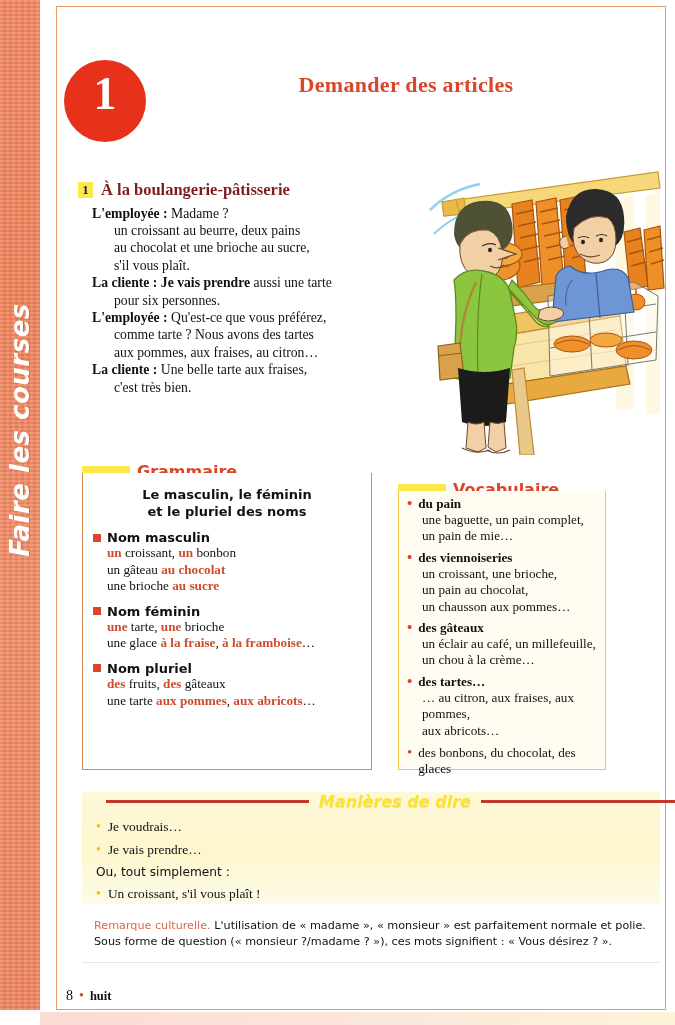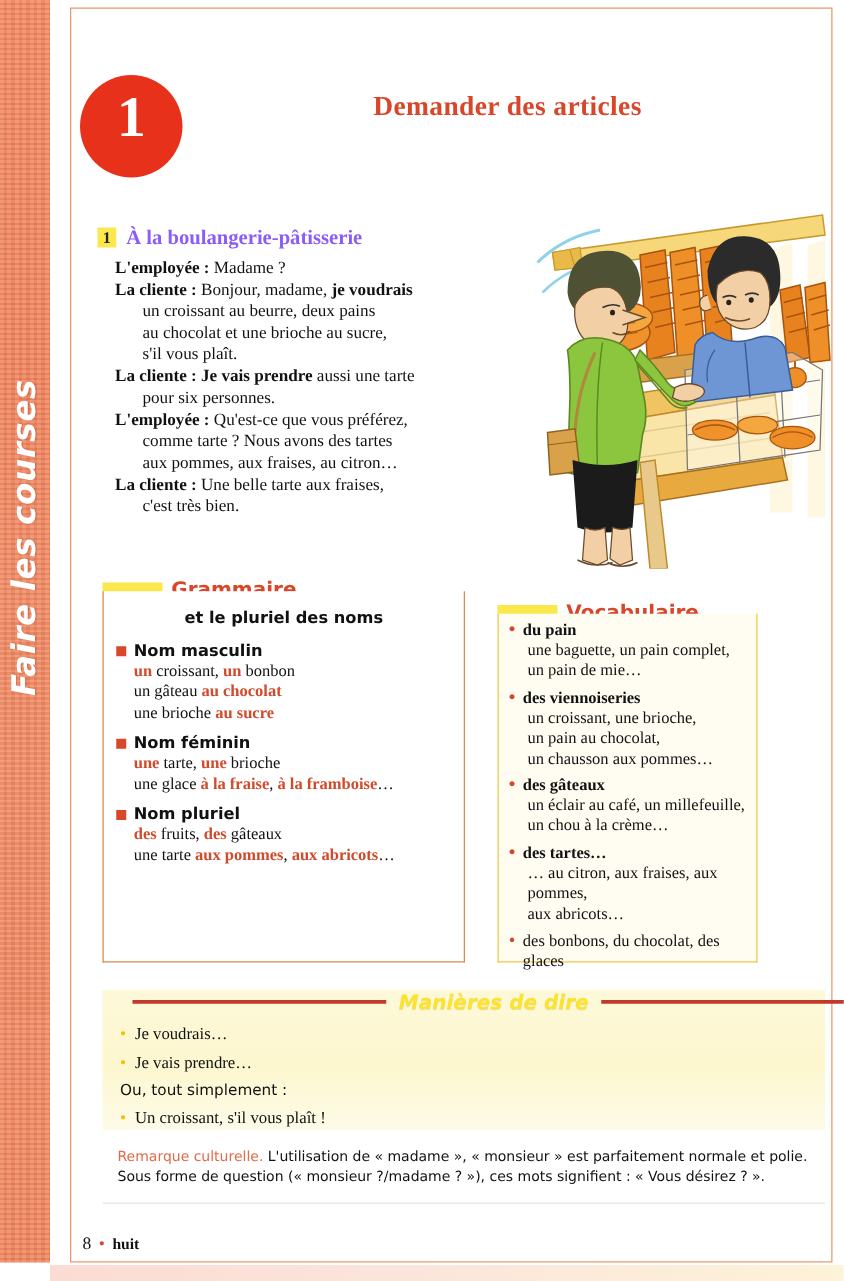--- a/index.html
+++ b/index.html
@@ -67,21 +67,21 @@
   
   #dialogue-block{position:absolute;left:78px;top:180px;width:330px;}
   #dialogue-head{display:flex;align-items:center;gap:8px;margin-bottom:5px;}
   #ex-badge{
     display:inline-block;background:#fbe84d;color:#222;
     font-family:"Liberation Serif", serif;font-weight:bold;
     font-size:13px;line-height:16px;width:15px;height:16px;
     text-align:center;
   }
   #ex-title{
-    color:#8b5cf6;font-weight:bold;font-size:16.5px;
+    color:#7f1d1d;font-weight:bold;font-size:16.5px;
     font-family:"Liberation Serif", serif;
   }
   .dlg-line{
     font-size:13.7px;line-height:17.2px;color:#111;
     padding-left:22px;text-indent:-8px;margin-top:.5px;
   }
   .dlg-line .spk{font-weight:bold;}
   .dlg-line .hl{font-weight:bold;}
   .dlg-cont{font-size:13.7px;line-height:17.2px;color:#111;padding-left:36px;}
 
@@ -208,21 +208,20 @@
   <div id="page-title">Demander des articles</div>
 </div>
 
 <div id="dialogue-block">
   <div id="dialogue-head">
     <span id="ex-badge">1</span>
     <span id="ex-title">À la boulangerie-pâtisserie</span>
   </div>
   <div id="dialogue-lines">
       <div class="dlg-line"><span class="spk">L'employée :</span><span> Madame ?</span></div>
-      <div class="dlg-line"><span class="spk">La cliente :</span><span> Bonjour, madame, </span><span class="hl">je voudrais</span></div>
       <div class="dlg-cont">un croissant au beurre, deux pains</div>
       <div class="dlg-cont">au chocolat et une brioche au sucre,</div>
       <div class="dlg-cont">s'il vous plaît.</div>
       <div class="dlg-line"><span class="spk">La cliente :</span><span> </span><span class="hl">Je vais prendre</span><span> aussi une tarte</span></div>
       <div class="dlg-cont">pour six personnes.</div>
       <div class="dlg-line"><span class="spk">L'employée :</span><span> Qu'est-ce que vous préférez,</span></div>
       <div class="dlg-cont">comme tarte ? Nous avons des tartes</div>
       <div class="dlg-cont">aux pommes, aux fraises, au citron…</div>
       <div class="dlg-line"><span class="spk">La cliente :</span><span> Une belle tarte aux fraises,</span></div>
       <div class="dlg-cont">c'est très bien.</div>
@@ -341,20 +340,21 @@
 </div>
 
 <div id="grammaire-box">
   <div class="box-title-wrap">
     <span class="title-bar"></span>
     <span class="box-title">Grammaire</span>
     <span class="title-rule"></span>
   </div>
   <div id="grammaire-inner">
     <div id="gram-subtitle">
+      <div>Le masculin, le féminin</div>
       <div>et le pluriel des noms</div>
     </div>
     <div id="gram-groups">
         <div class="gram-group">
           <div class="gram-head">
             <span class="sq-bullet"></span>
             <span>Nom masculin</span>
           </div>
           <div class="gram-ex"><span class="r">un</span><span> croissant, </span><span class="r">un</span><span> bonbon</span></div>
           <div class="gram-ex"><span>un gâteau </span><span class="r">au chocolat</span></div>

